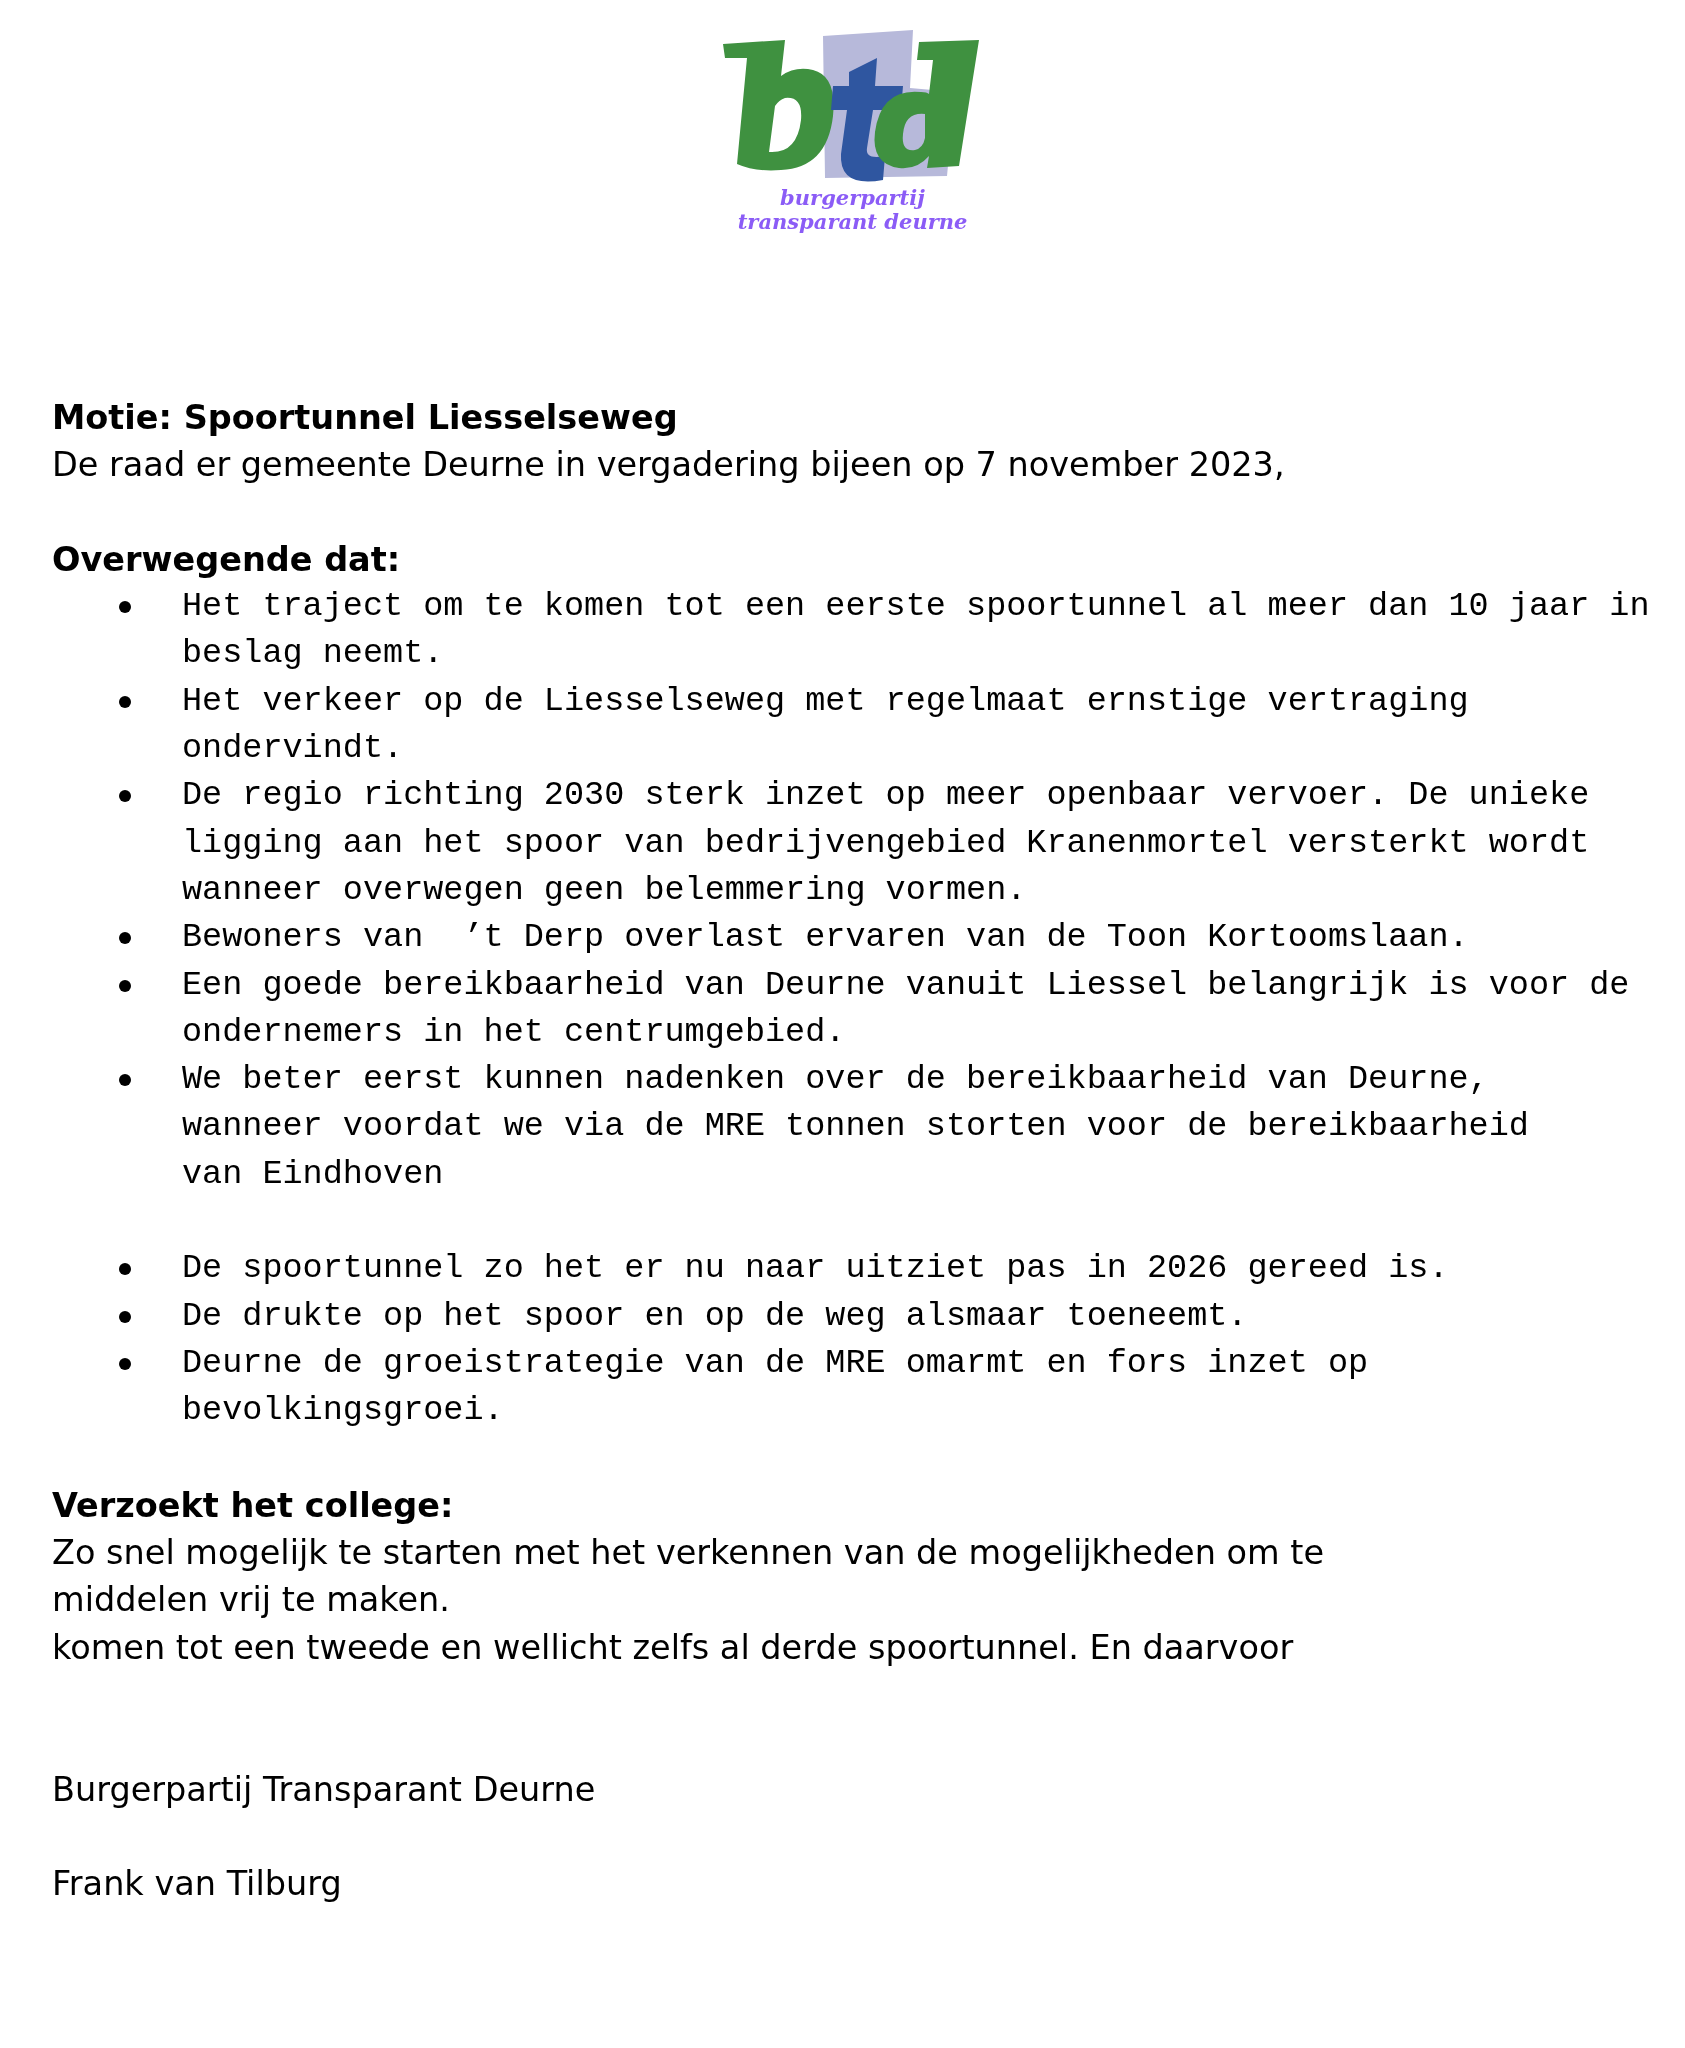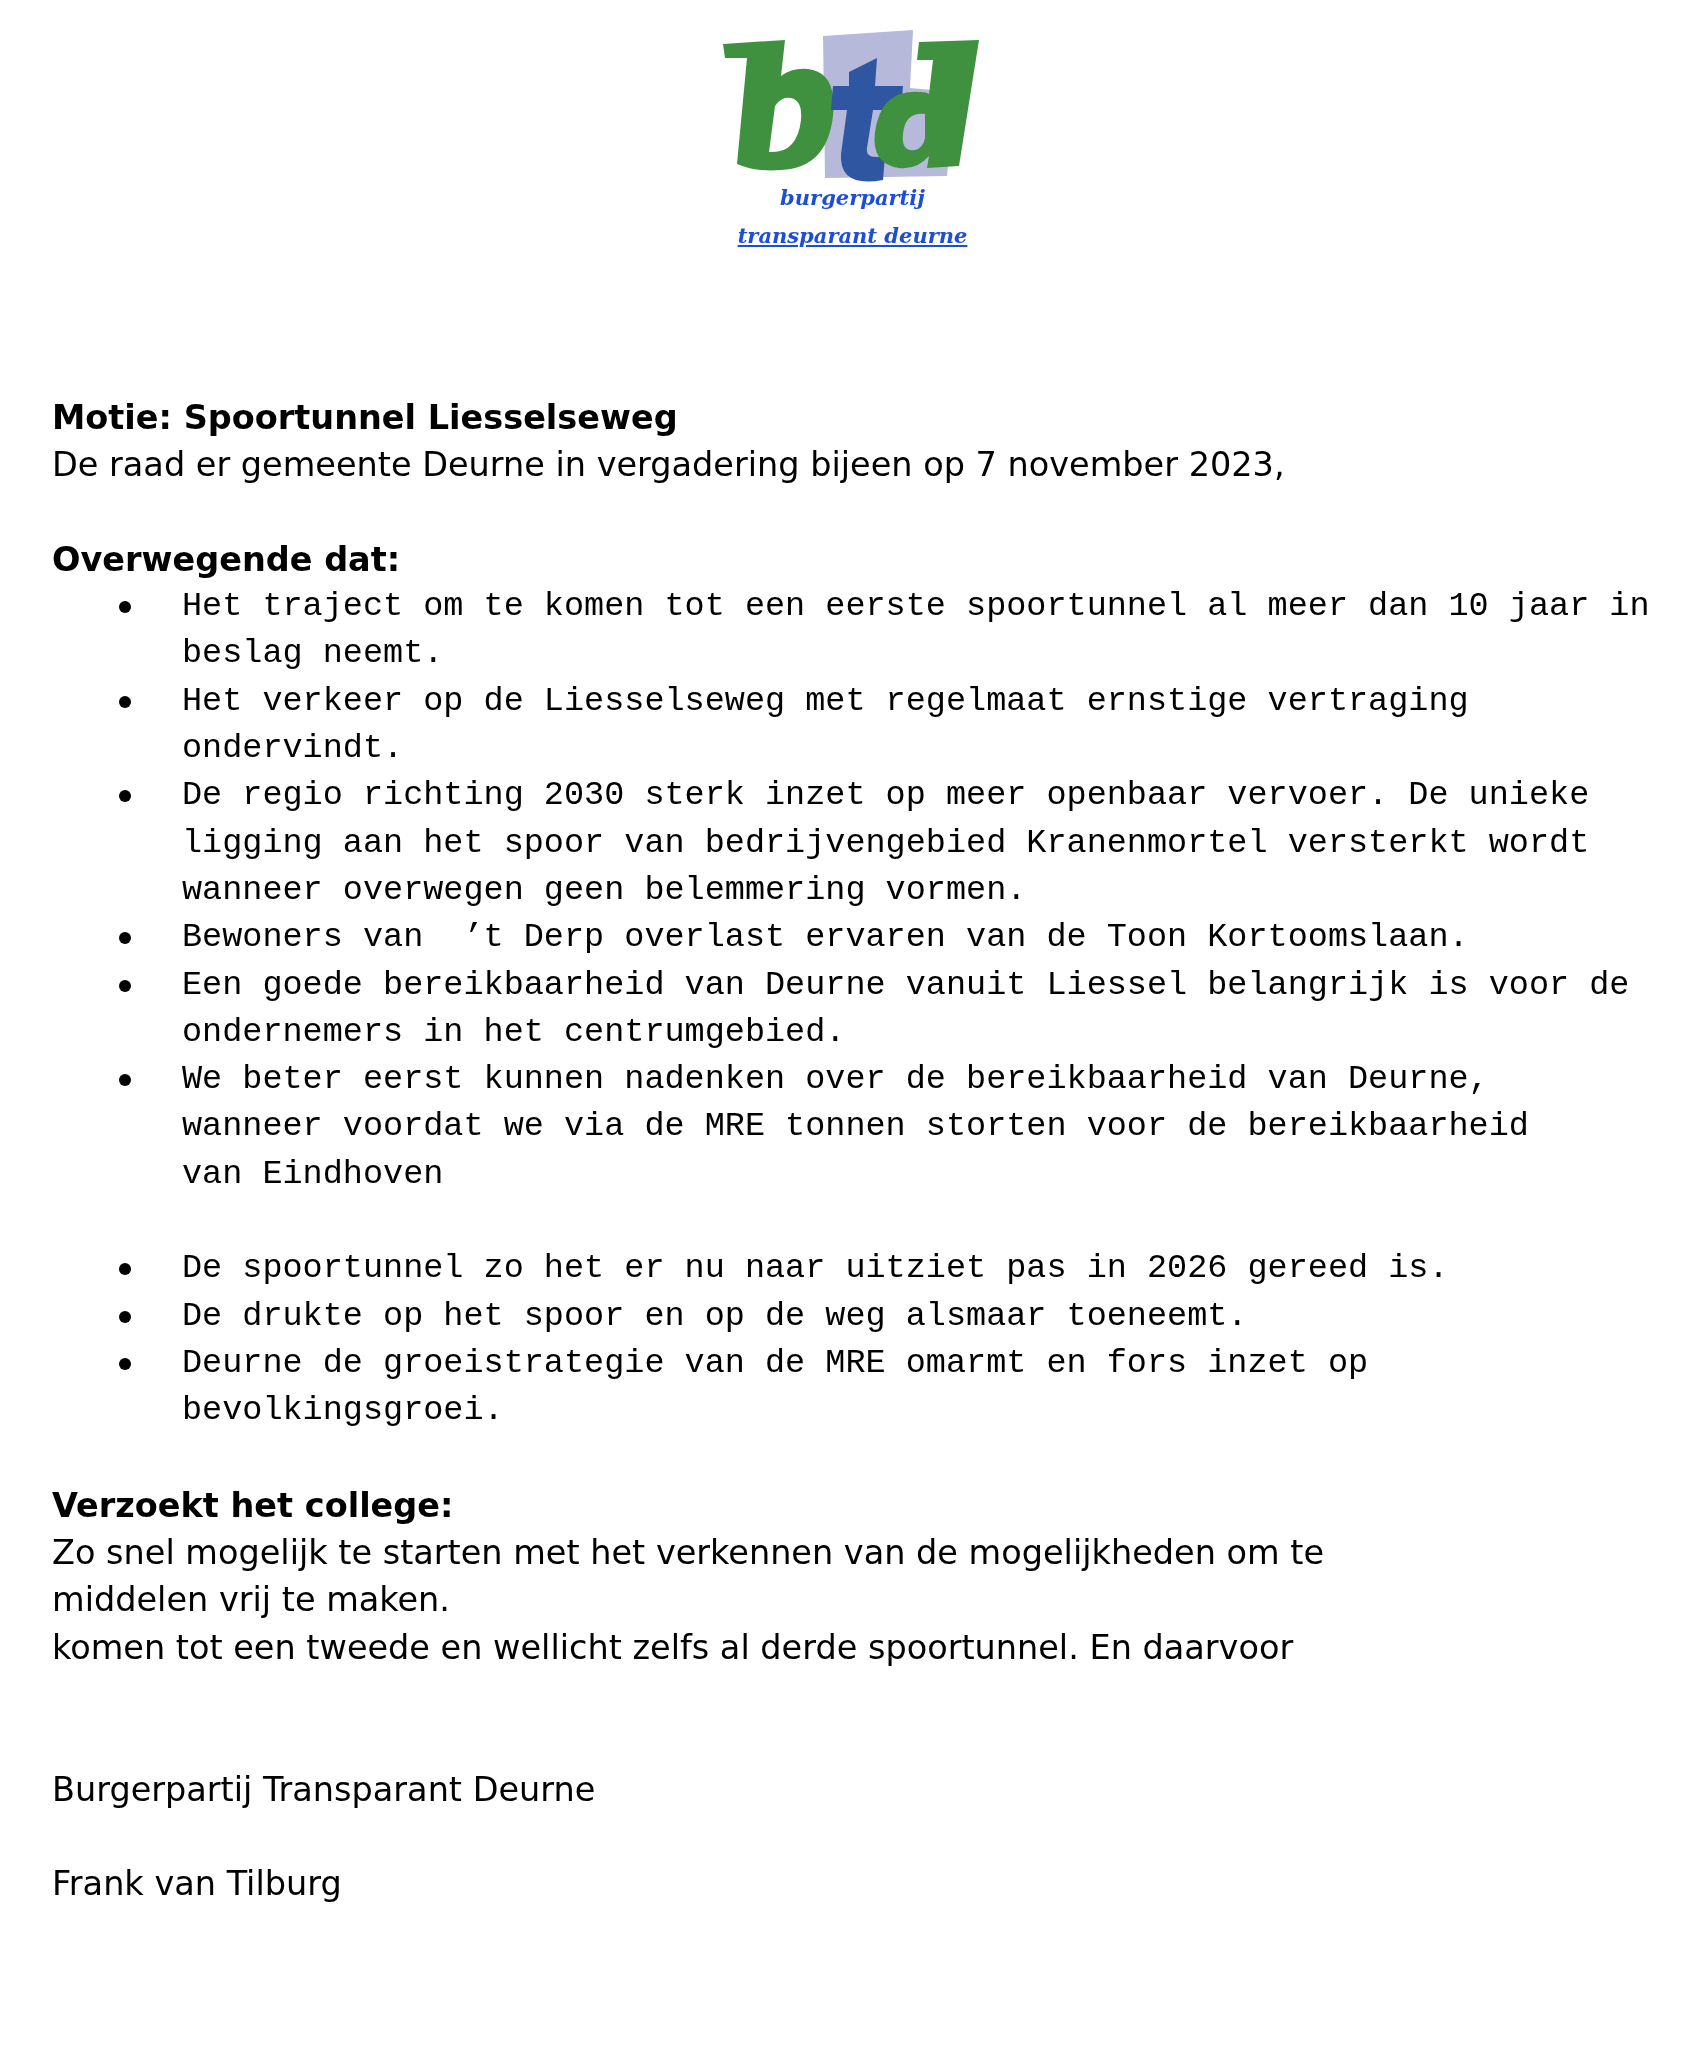--- a/index.html
+++ b/index.html
@@ -26,24 +26,24 @@
   .logo-caption {
     position: absolute;
     left: 0;
     width: 275px;
     text-align: center;
     font-family: "DejaVu Serif", serif;
     font-style: italic;
     font-weight: bold;
     font-size: 21px;
     line-height: 24px;
-    color: #1d4ed8;
+    color: #8b5cf6;
   }
   .logo-caption.l1 { top: 158px; }
-  .logo-caption.l2 { top: 196px; text-decoration: underline; }
+  .logo-caption.l2 { top: 182px; }
 
   .doc {
     position: absolute;
     left: 52px;
     top: 394px;
     width: 1620px;
     font-size: 33.5px;
     line-height: 47.3px;
   }
   .line {

